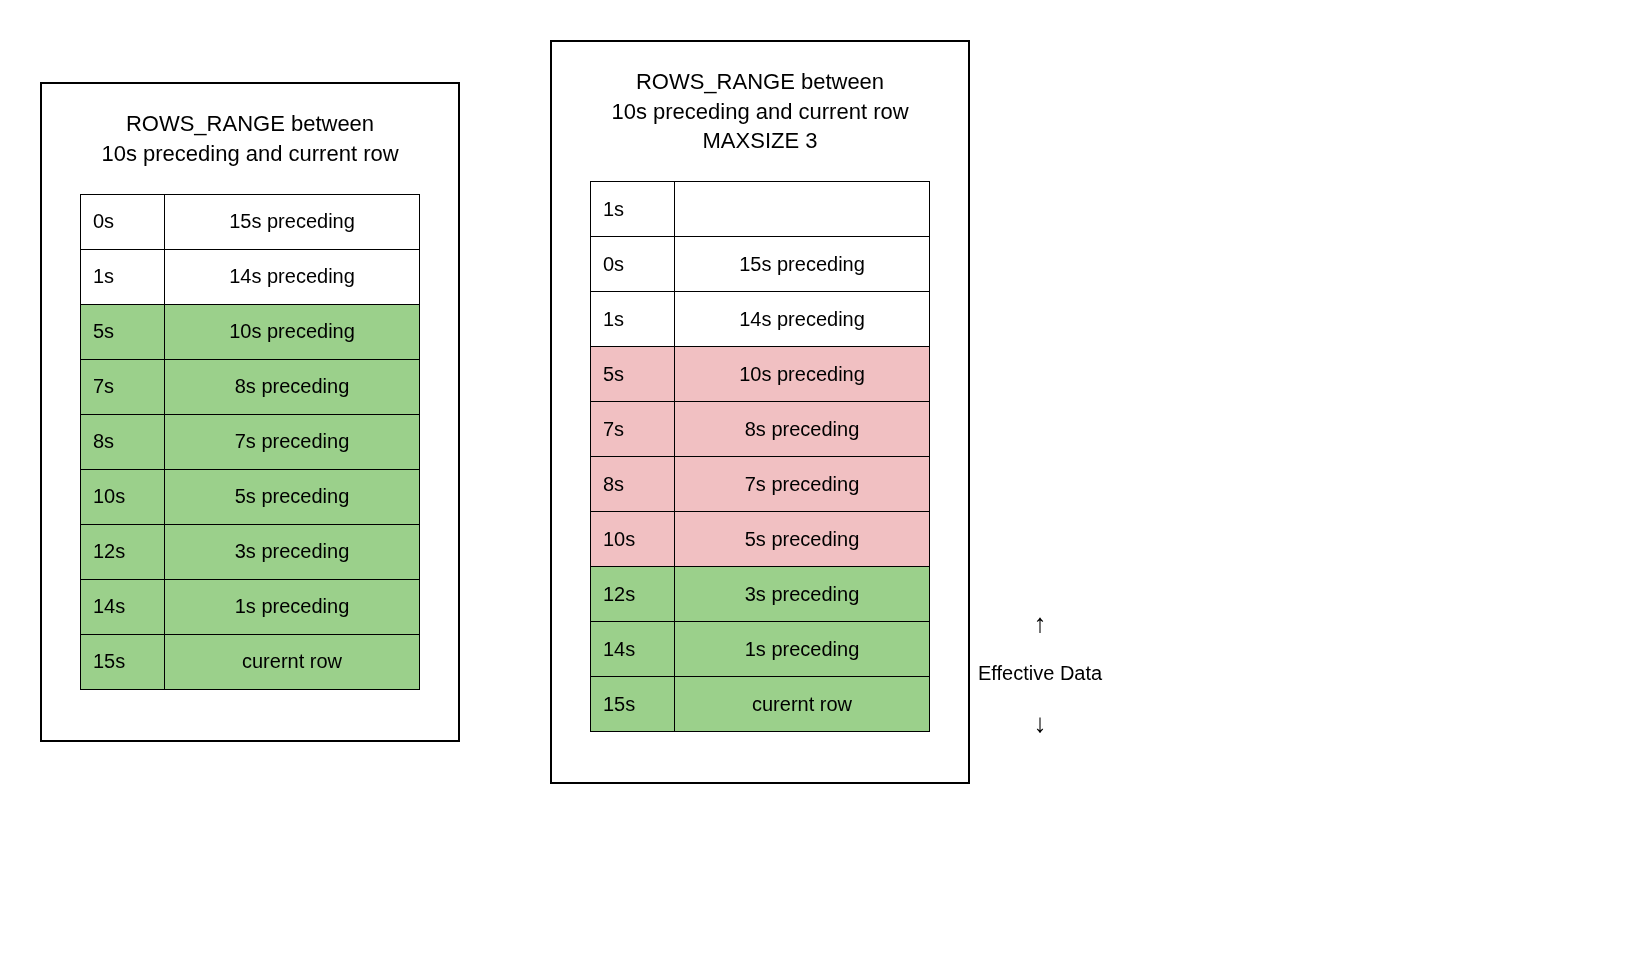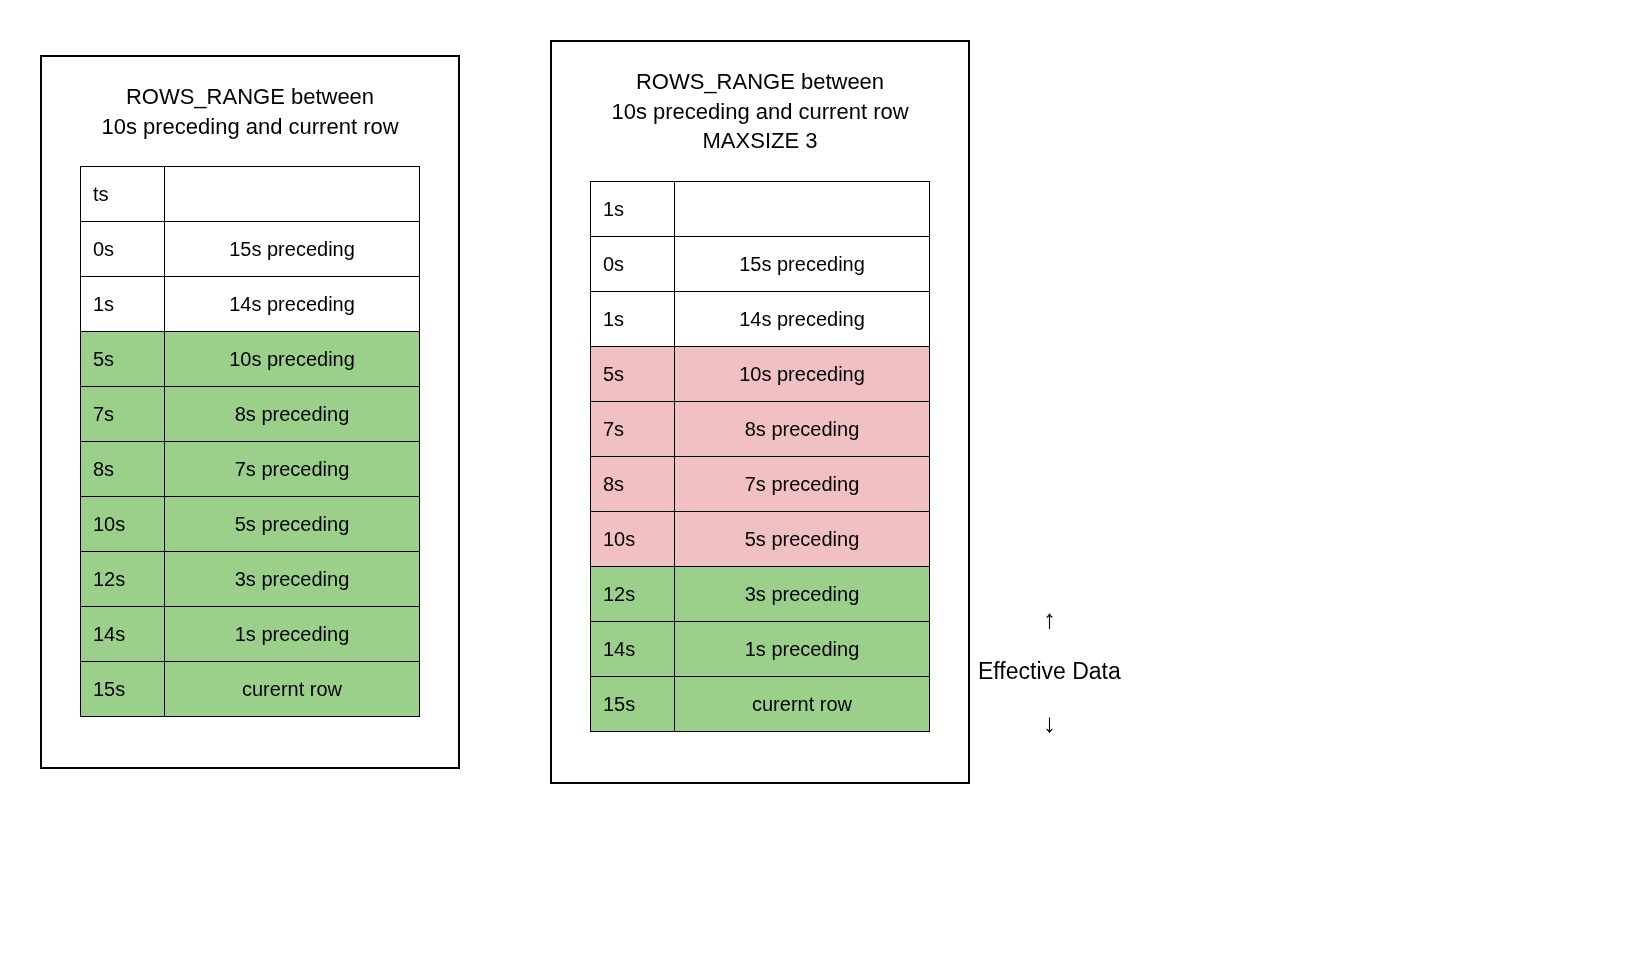--- a/index.html
+++ b/index.html
@@ -58,38 +58,34 @@
     align-items: center;
     margin-left: 8px;
     align-self: flex-end;
     margin-bottom: 50px; 
   }
   .arrow {
     font-size: 26px;
     line-height: 0.8;
   }
   .annot-label {
-    font-size: 23px;
+    font-size: 20px;
     margin: 28px 0;
     white-space: nowrap;
   }
 </style>
 </head>
 <body>
 
 <div class="panel-wrap">
   <div class="panel">
     <div class="panel-title">ROWS_RANGE between
 10s preceding and current row</div>
     <table class="tbl">
       <tbody>
-          <tr>
-            <td class="ts fill-white">ts</td>
-            <td class="desc fill-white"></td>
-          </tr>
           <tr>
             <td class="ts fill-white">0s</td>
             <td class="desc fill-white">15s preceding</td>
           </tr>
           <tr>
             <td class="ts fill-white">1s</td>
             <td class="desc fill-white">14s preceding</td>
           </tr>
           <tr>
             <td class="ts fill-green">5s</td>

